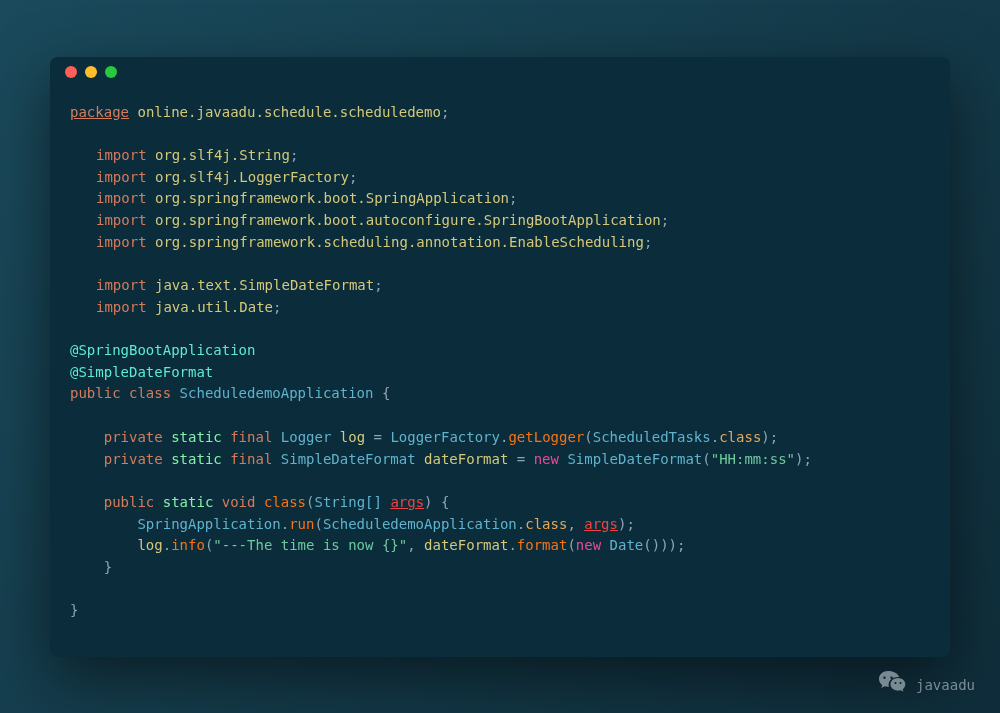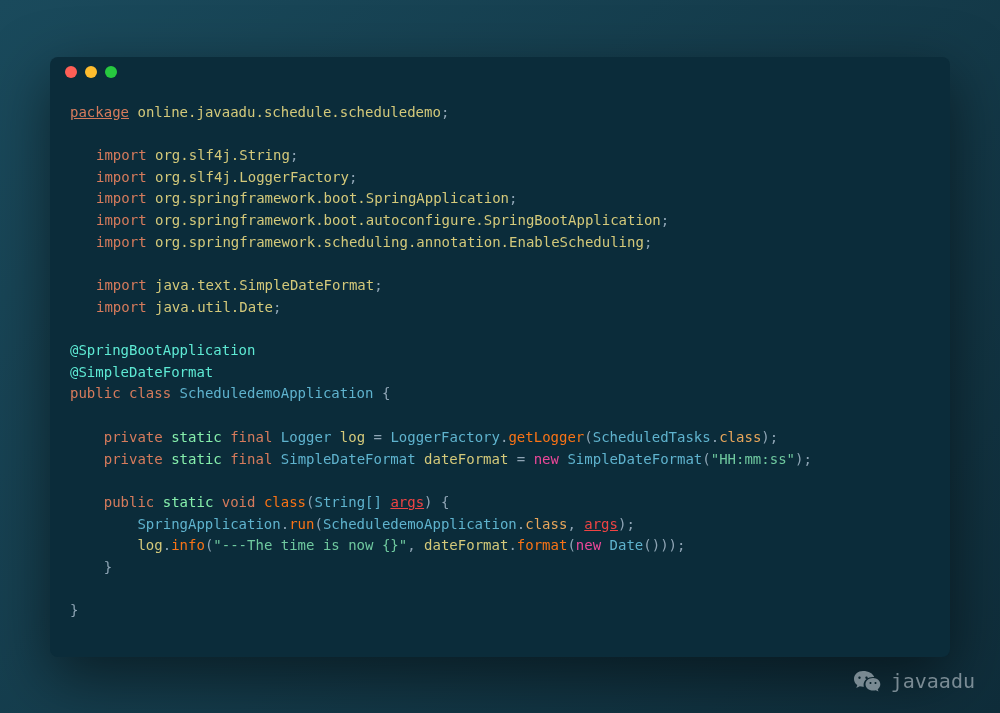--- a/index.html
+++ b/index.html
@@ -65,21 +65,21 @@
     .punct { color: #8fa5b5; }
     .string { color: #6fc99f; }
     .keyword-class { color: #e8a65b; }
     .brace { color: #8fa5b5; }
     .args { color: #ef4444; text-decoration: underline; }
     .watermark {
       position: absolute;
       bottom: 20px;
       right: 25px;
       color: #a8b5bd;
-      font-size: 20px;
+      font-size: 14px;
       display: flex;
       align-items: flex-end;
       gap: 10px;
       opacity: 0.7;
     }
     .wechat-icon {
       width: 28px;
       height: 24px;
       position: relative;
     }

